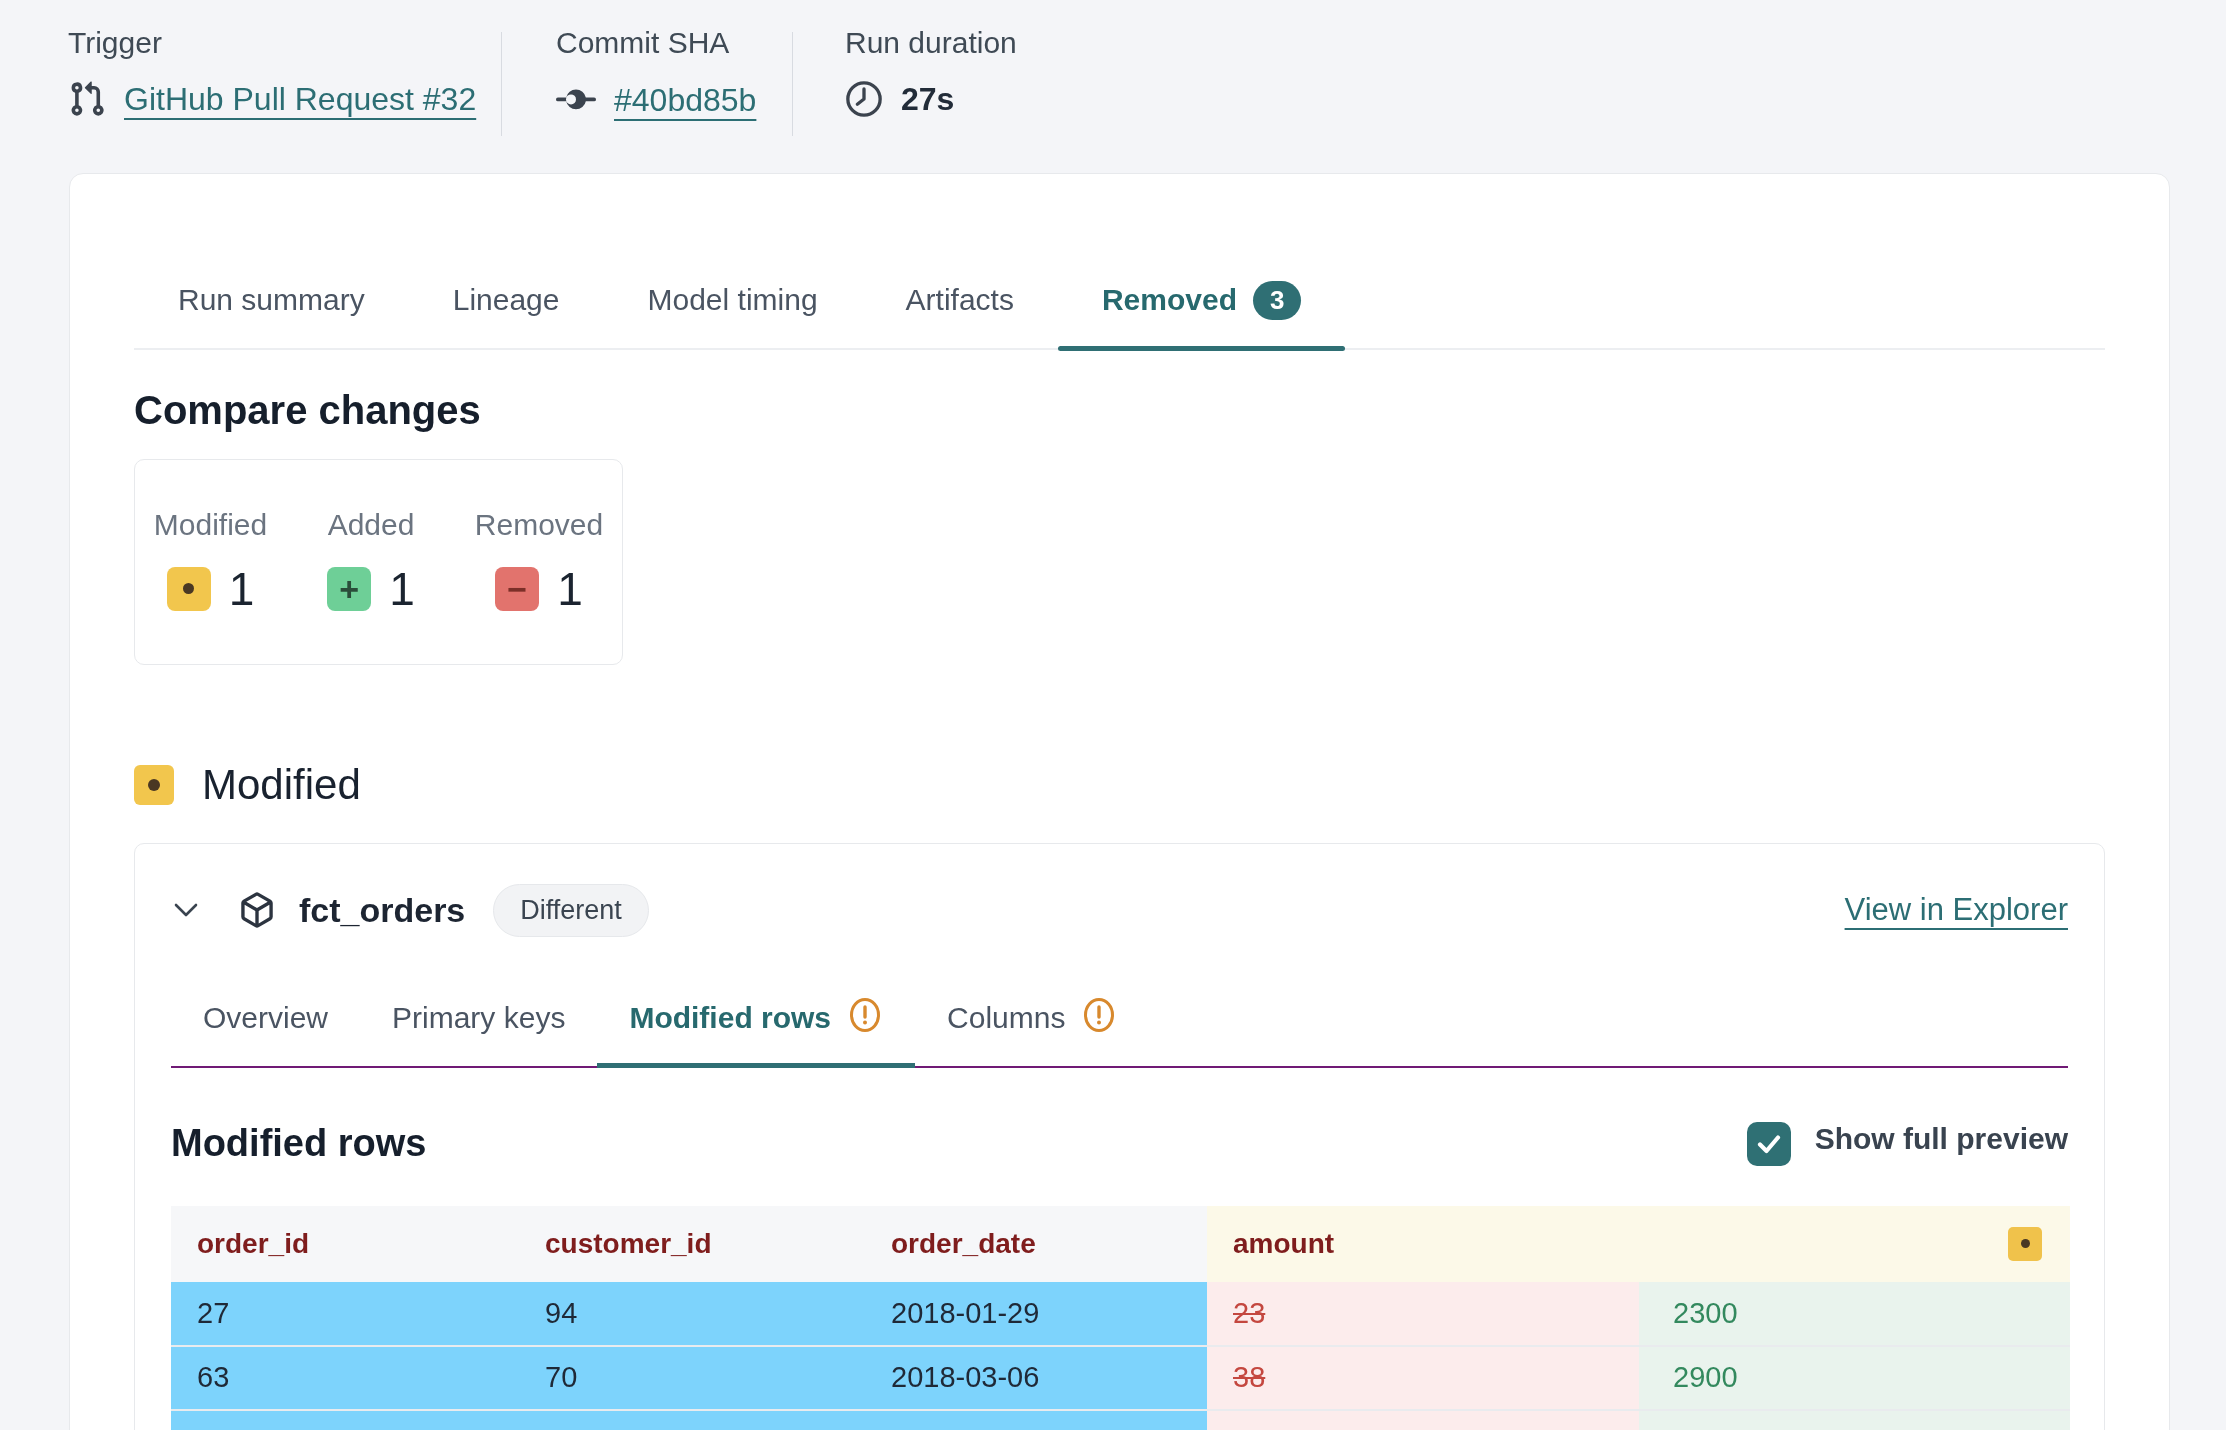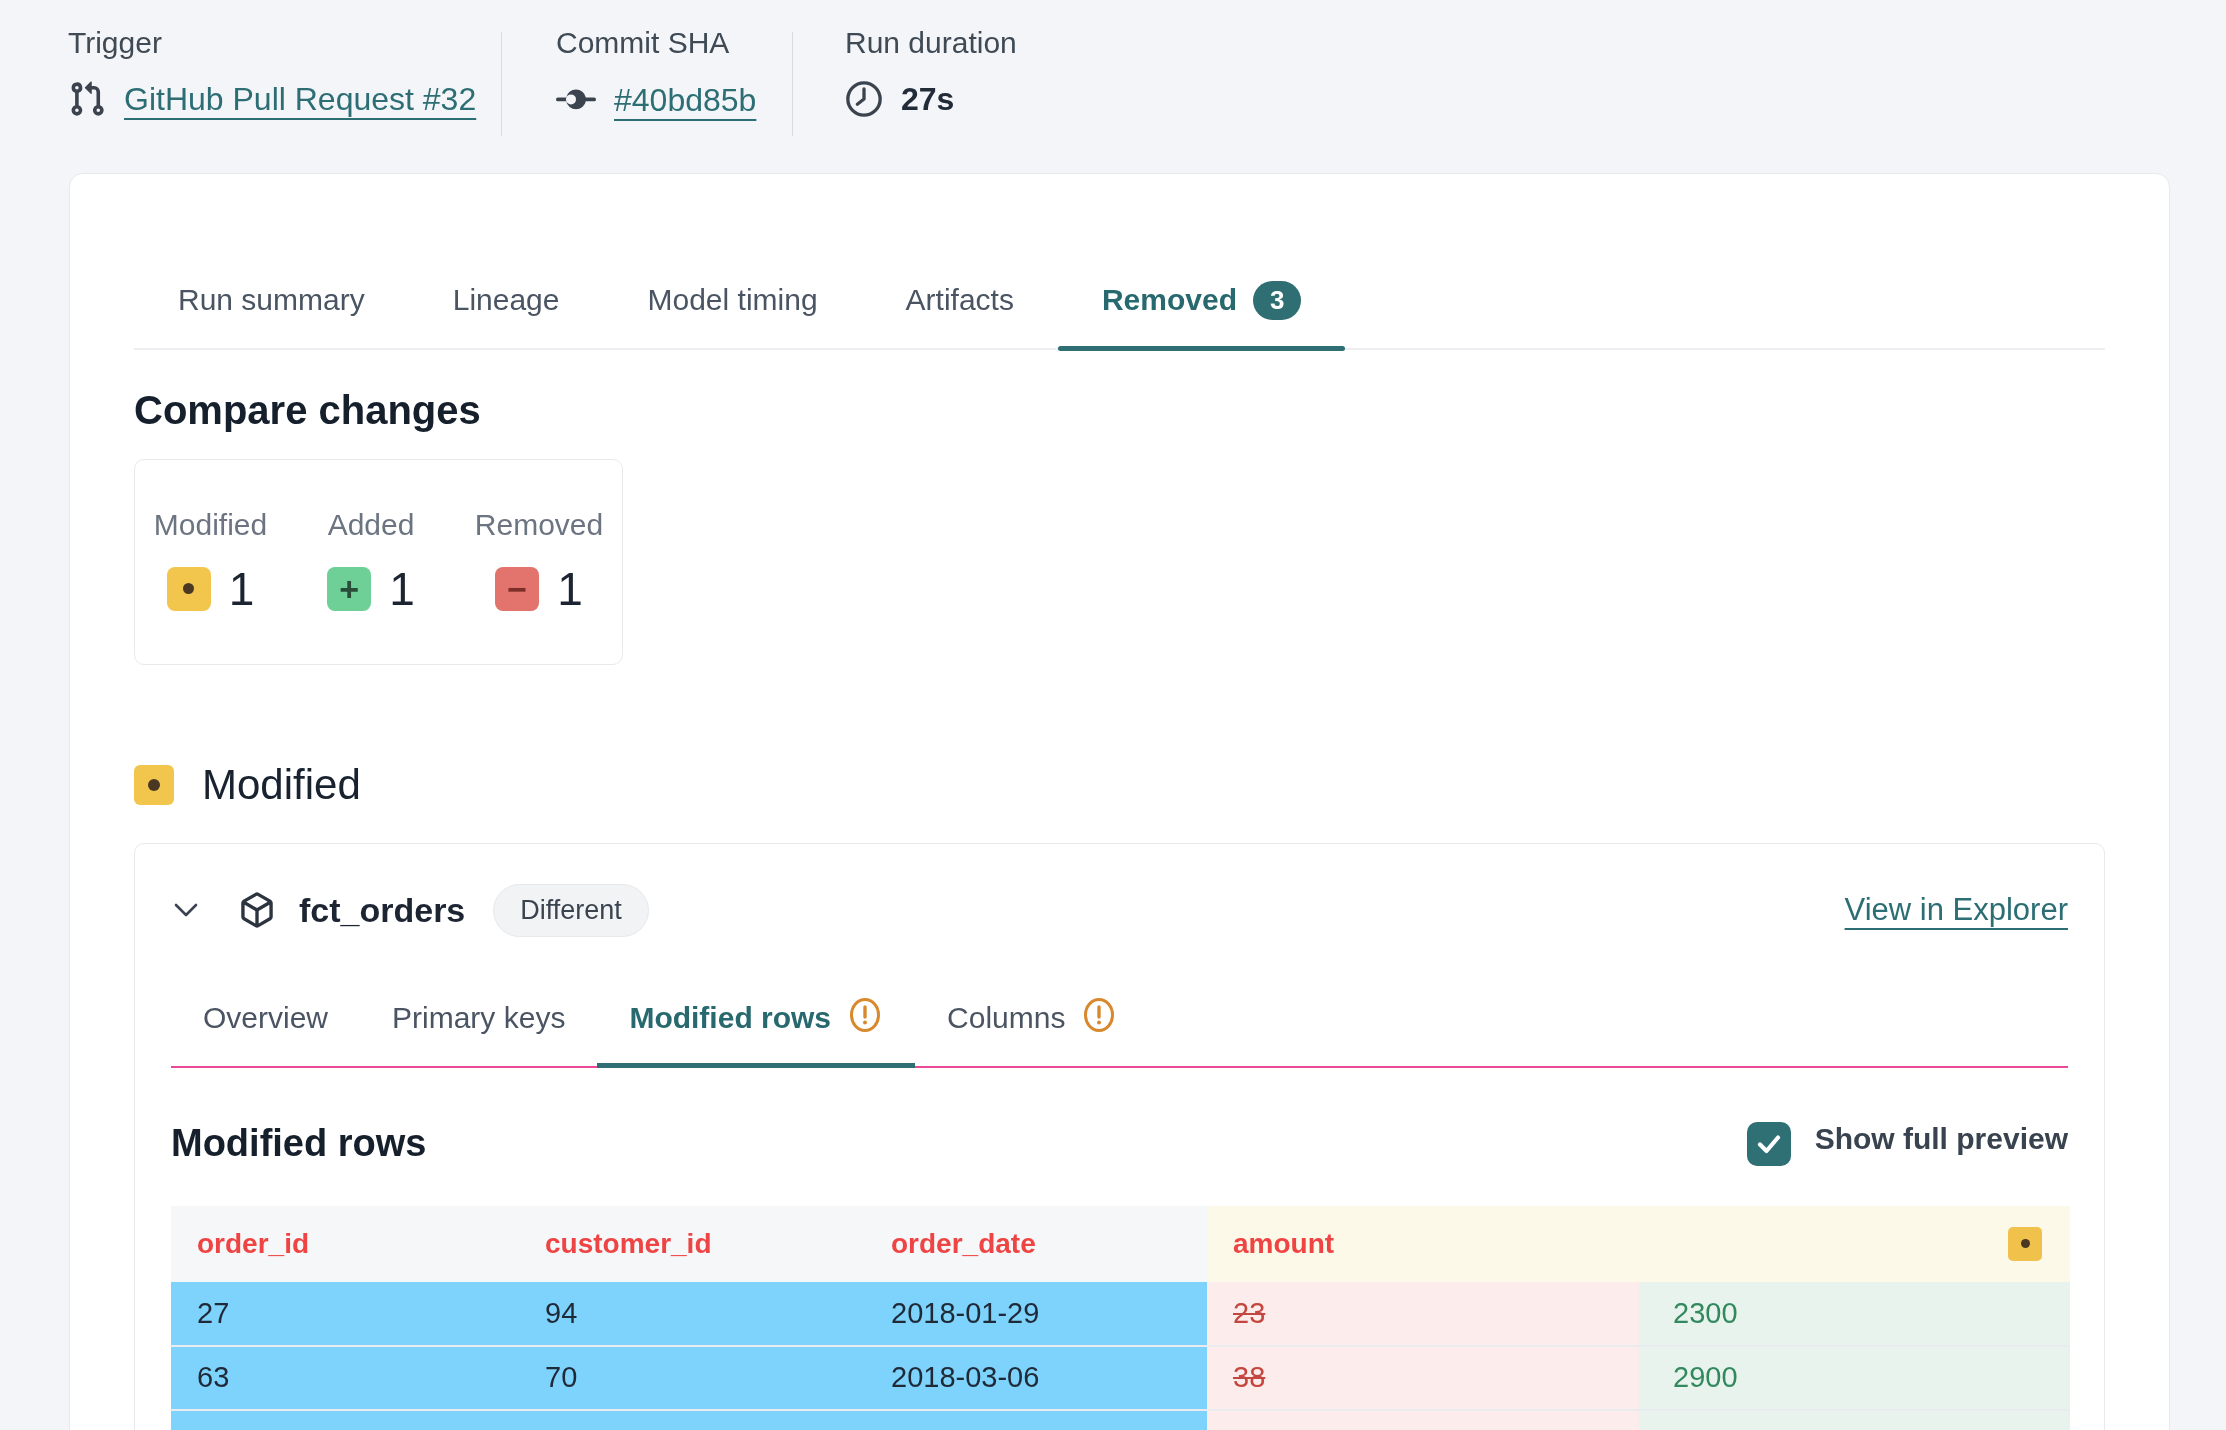--- a/index.html
+++ b/index.html
@@ -67,35 +67,35 @@
   .model-card { margin-top:34px; border:1px solid #e7e9ec; border-radius:10px; padding:0 36px; height:900px; }
   .model-header { margin-top:40px; display:flex; align-items:center; }
   .chev { margin-left:2px; margin-right:40px; display:flex; cursor:pointer; }
   .model-icon { margin-right:24px; display:flex; }
   .model-name { font-size:34px; font-weight:700; color:#1d2532; }
   .status-badge { margin-left:28px; background:#f2f3f5; border:1px solid #e6e8eb; border-radius:999px; padding:10px 26px; font-size:27px; color:#3a4450; }
   .spacer { flex:1; }
   .explorer-link { font-size:31px; color:#2c6e74; text-decoration:underline; text-underline-offset:8px; text-decoration-thickness:2px; cursor:pointer; }
 
   
-  .sub-tabs { display:flex; margin-top:42px; border-bottom:2px solid #ec4899; padding-top:18px; }
+  .sub-tabs { display:flex; margin-top:42px; border-bottom:2px solid #701a75; padding-top:18px; }
   .sub-tab { position:relative; padding:0 32px 26px 32px; font-size:30px; color:#4a5462; display:flex; align-items:center; gap:16px; cursor:pointer; }
   .sub-tab.active { color:#27696e; font-weight:700; }
   .sub-tab.active::after { content:""; position:absolute; left:0; right:0; bottom:-2px; height:5px; background:#2f6f74; }
 
   
   .rows-header { margin-top:54px; display:flex; align-items:center; justify-content:space-between; }
   .rows-title { font-size:38px; font-weight:700; color:#161f2c; }
   .preview-toggle { display:flex; align-items:flex-start; gap:24px; cursor:pointer; }
   .checkbox { width:44px; height:44px; border-radius:10px; background:#2f7074; display:flex; align-items:center; justify-content:center; }
   .preview-label { font-size:30px; font-weight:700; color:#39434f; }
 
   
   table.diff { margin-top:40px; width:100%; border-collapse:collapse; table-layout:fixed; }
-  table.diff th { height:76px; text-align:left; padding-left:26px; font-size:28px; font-weight:700; color:#ef4444; background:#f6f7f9; }
+  table.diff th { height:76px; text-align:left; padding-left:26px; font-size:28px; font-weight:700; color:#7f1d1d; background:#f6f7f9; }
   table.diff th.amount { background:#fcf9e8; position:relative; }
   .amount-marker { position:absolute; right:28px; top:50%; transform:translateY(-50%); width:34px; height:34px; border-radius:5px; background:#f0c24b; display:flex; align-items:center; justify-content:center; }
   .amount-marker .stat-dot { width:9px; height:9px; background:#4a3823; }
   table.diff td { height:64px; padding-left:26px; font-size:29px; color:#1f2937; background:#7dd3fc; }
   table.diff tbody tr + tr td { border-top:2px solid #e9ebee; }
   table.diff td.old { background:#fcecec; color:#c4473f; text-decoration:line-through; }
   table.diff td.new { background:#e9f3ed; color:#33895e; padding-left:34px; }
 </style>
 </head>
 <body>

